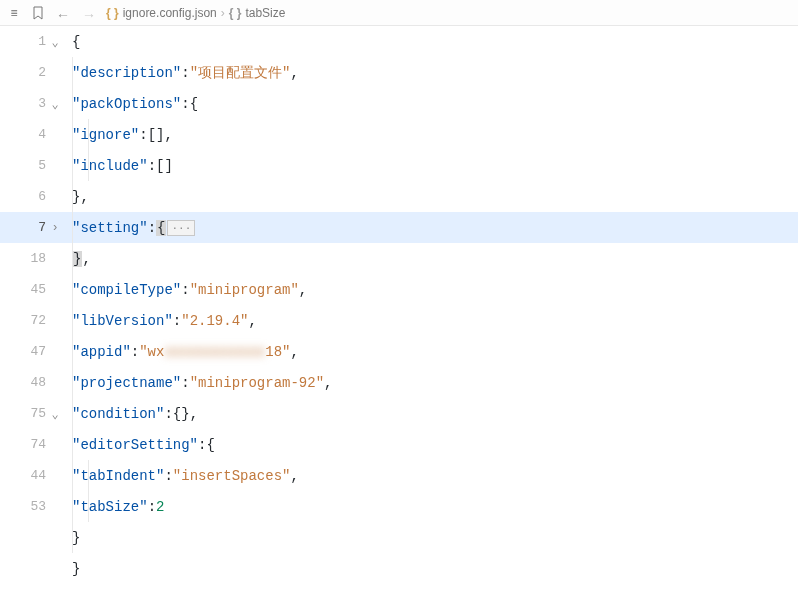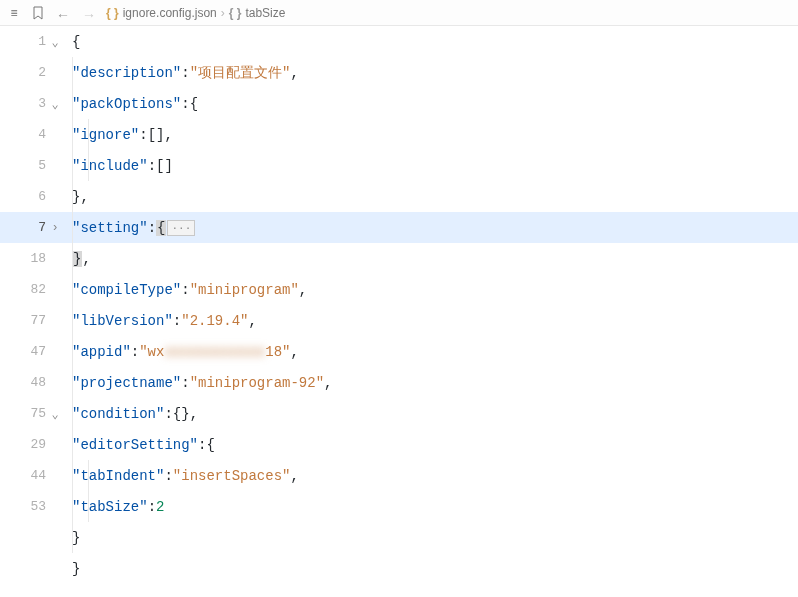--- a/index.html
+++ b/index.html
@@ -189,37 +189,37 @@
           <span>6</span>
         </div>
       <div class="line highlight-line highlight-line-gutter">
           <span>7</span>
           <span class="fold">›</span>
         </div>
       <div class="line">
           <span>18</span>
         </div>
       <div class="line">
-          <span>82</span>
-        </div>
-      <div class="line">
-          <span>77</span>
+          <span>45</span>
+        </div>
+      <div class="line">
+          <span>72</span>
         </div>
       <div class="line">
           <span>47</span>
         </div>
       <div class="line">
           <span>48</span>
         </div>
       <div class="line">
           <span>75</span>
           <span class="fold">⌄</span>
         </div>
       <div class="line">
-          <span>29</span>
+          <span>74</span>
         </div>
       <div class="line">
           <span>44</span>
         </div>
       <div class="line">
           <span>53</span>
         </div>
     </div>
 
     <div class="code-area">

